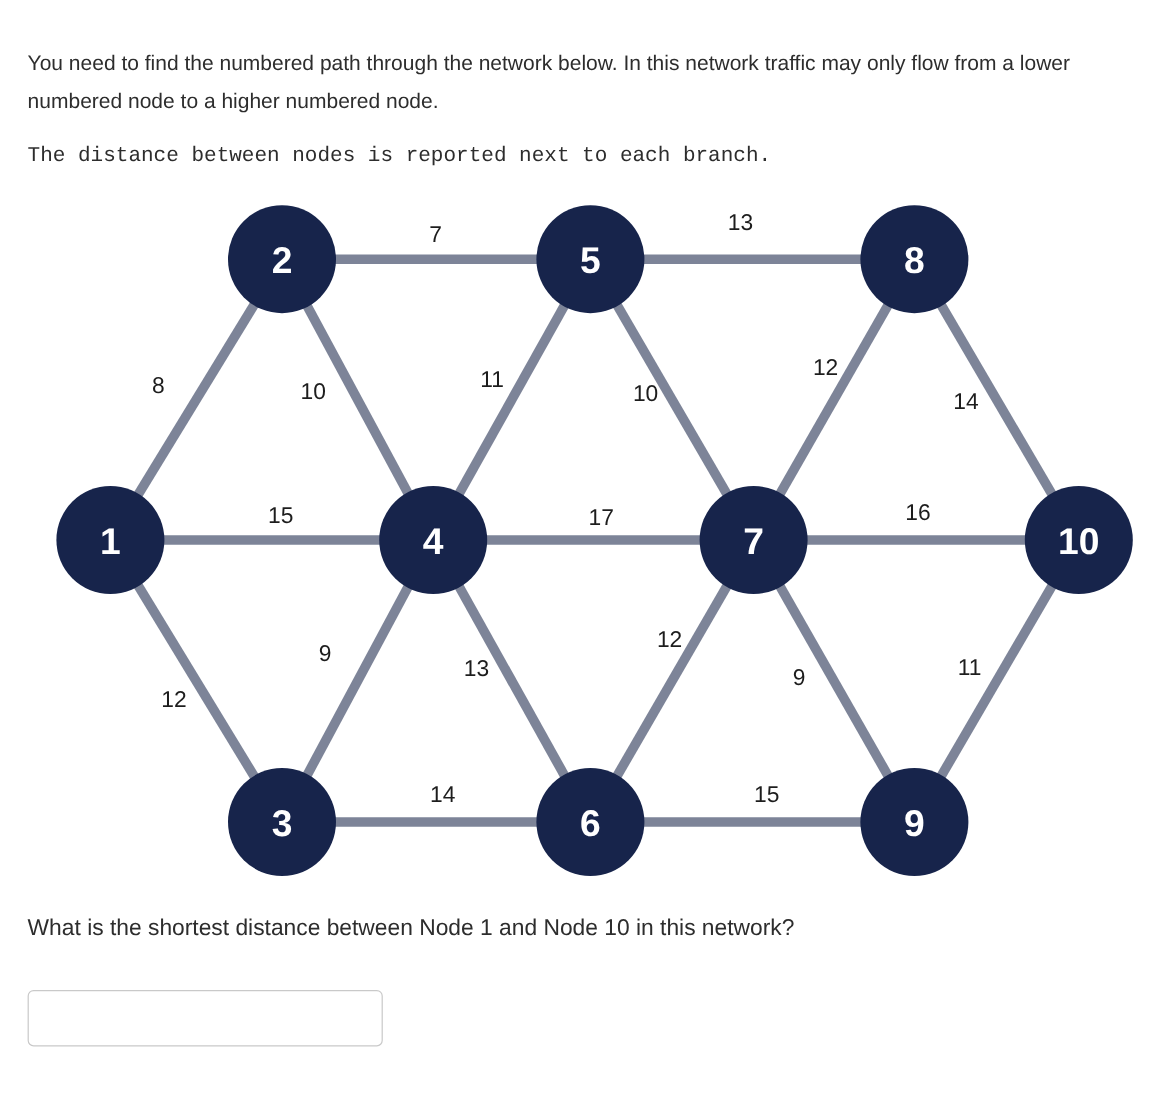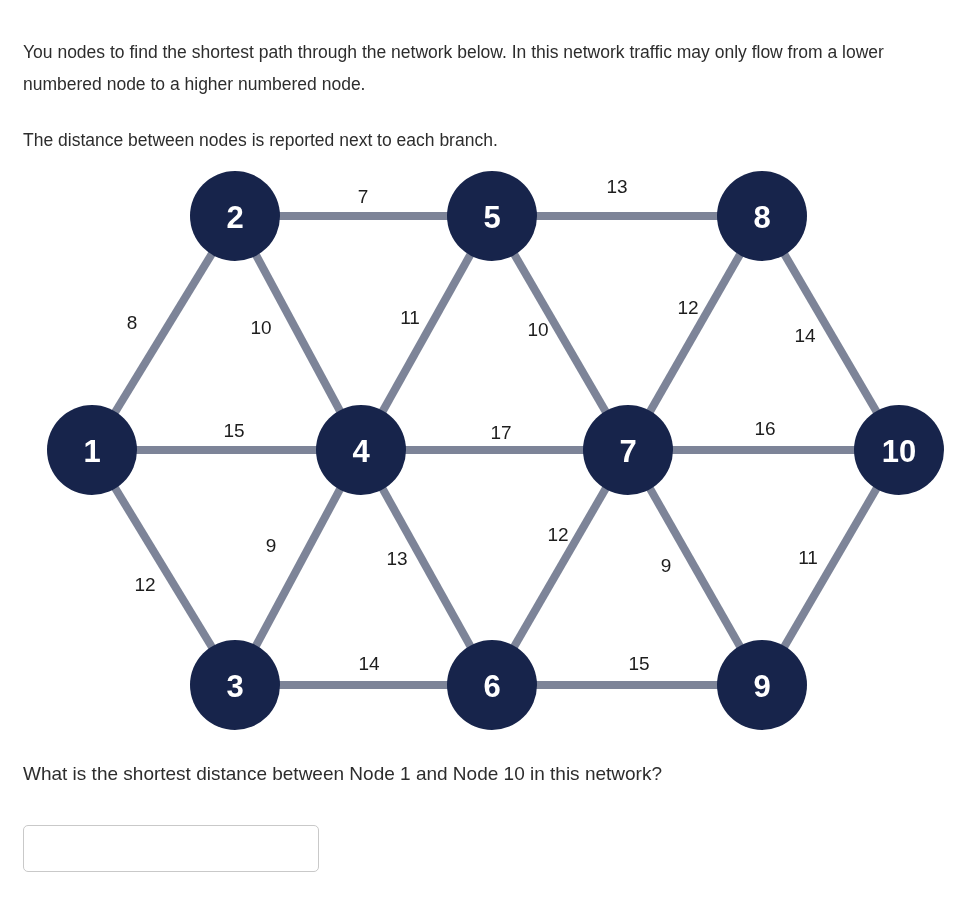--- a/index.html
+++ b/index.html
@@ -26,21 +26,22 @@
     top: 36px;
     width: 930px;
     font-size: 17.5px;
     line-height: 32px;
     color: #2d2d2d;
   }
   .intro p {
     margin: 0;
   }
   .intro p.second {
-    margin-top: 24px;
+    margin-top: 14px;
+    font-family: Liberation Mono, monospace;
   }
   .diagram-wrap {
     position: absolute;
     left: 0;
     top: 160px;
     width: 974px;
     height: 580px;
   }
   svg.network {
     display: block;
@@ -96,21 +97,21 @@
     padding: 0 10px;
     outline: none;
   }
 </style>
 </head>
 <body>
 
 <div class="page">
 
   <div class="intro">
-    <p class="first">You nodes to find the shortest path through the network below. In this network traffic may only flow from a lower numbered node to a higher numbered node.</p>
+    <p class="first">You need to find the numbered path through the network below. In this network traffic may only flow from a lower numbered node to a higher numbered node.</p>
     <p class="second">The distance between nodes is reported next to each branch.</p>
   </div>
 
   <div class="diagram-wrap">
     <svg class="network" viewBox="0 0 974 580">
       <g id="edges-layer">
           <line x1="92" y1="290" x2="235" y2="56" class="edge-line"></line>
           <line x1="92" y1="290" x2="235" y2="525" class="edge-line"></line>
           <line x1="92" y1="290" x2="361" y2="290" class="edge-line"></line>
           <line x1="235" y1="56" x2="361" y2="290" class="edge-line"></line>

